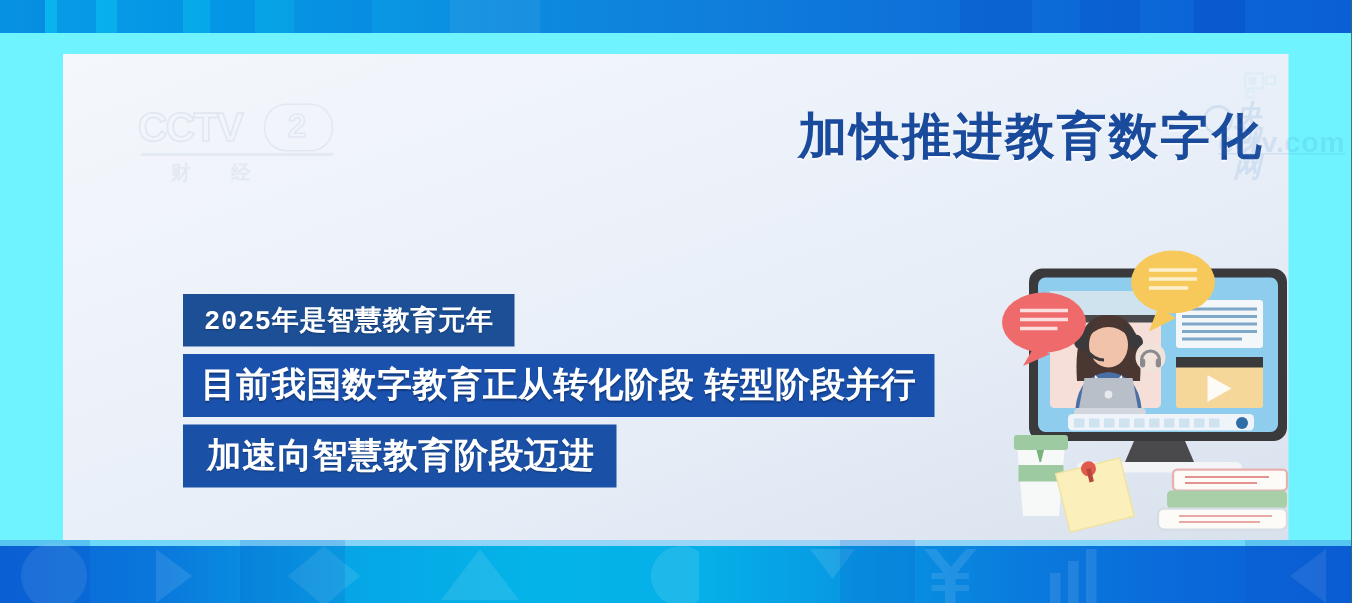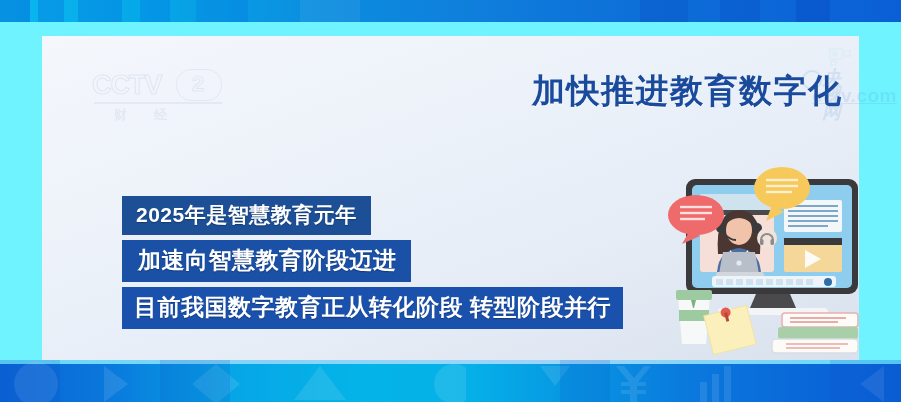--- a/index.html
+++ b/index.html
@@ -57,21 +57,21 @@
     font-size:19px;font-weight:bold;line-height:17px;letter-spacing:.5px;}
   .wm .c{position:absolute;left:-2px;top:1px;width:16px;height:16px;border:2px solid #3a7fc4;border-radius:50%;}
   .wm .l1{position:absolute;left:18px;top:0;font-style:italic;} .wm .l2{position:absolute;left:8px;top:18px;text-decoration:underline;}
 
   
   .bars{position:absolute;left:80px;top:160px;}
   .bar{display:inline-block;color:#fff;font-weight:bold;white-space:nowrap;
     letter-spacing:.5px;box-sizing:border-box;margin-bottom:5px;
     text-shadow:0 1px 1px rgba(0,0,0,.28);}
   .row{display:block;}
-  .bar.b1{background:#1c4f96;font-size:21px;padding:5px 14px 6px 14px;}
+  .bar.b1{background:#1c4f96;font-size:18px;padding:5px 14px 6px 14px;font-family:Liberation Mono, monospace;}
   .bar.b2{background:#1a51ad;font-size:23px;padding:5px 12px 6px 12px;}
   .bar.b3{background:#1a50a6;font-size:23px;padding:5px 14px 6px 16px;}
   .bar.b4{background:#1b51a9;font-size:23px;padding:5px 12px 6px 12px;}
 
   
   .illus{position:absolute;left:618px;top:126px;width:238px;height:204px;}
   .illus svg{display:block;}
 
   
   .bottom{position:absolute;left:0;top:360px;width:901px;height:42px;
@@ -120,22 +120,22 @@
 
     <svg class="corner-ico" viewBox="0 0 22 18">
       <rect x="1" y="1" width="12" height="10" fill="none" stroke="#cfe9f2" stroke-width="1.5"></rect>
       <rect x="3.5" y="3.5" width="5" height="5" fill="#cfe9f2"></rect>
       <rect x="15" y="3" width="6" height="5" fill="none" stroke="#cfe9f2" stroke-width="1.5"></rect>
       <rect x="2" y="13" width="5" height="4" fill="none" stroke="#cfe9f2" stroke-width="1.5"></rect>
     </svg>
 
     <div class="bars">
       <span class="row"><span class="bar b1">2025年是智慧教育元年</span></span>
+      <span class="row"><span class="bar b2">目前我国数字教育正从转化阶段 转型阶段并行</span></span>
       <span class="row"><span class="bar b3">加速向智慧教育阶段迈进</span></span>
-      <span class="row"><span class="bar b2">目前我国数字教育正从转化阶段 转型阶段并行</span></span>
     </div>
 
     <div class="illus">
       <svg width="238" height="204" viewBox="0 0 238 204">
 
         <g>
           <rect x="26" y="17" width="172" height="115" rx="9" fill="#3a3a3c"></rect>
           <rect x="32" y="23" width="160" height="103" rx="5" fill="#8fcdee"></rect>
 
           <path d="M96 132 h34 l6 14 h-46 z" fill="#4a4a4c"></path>

